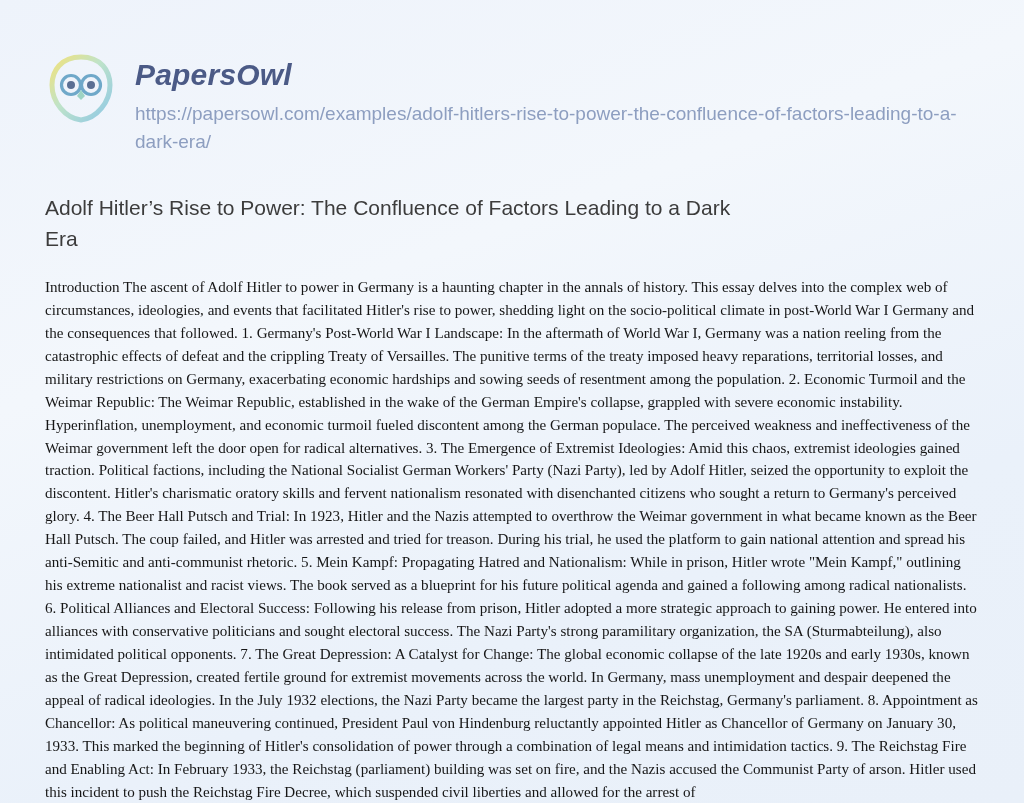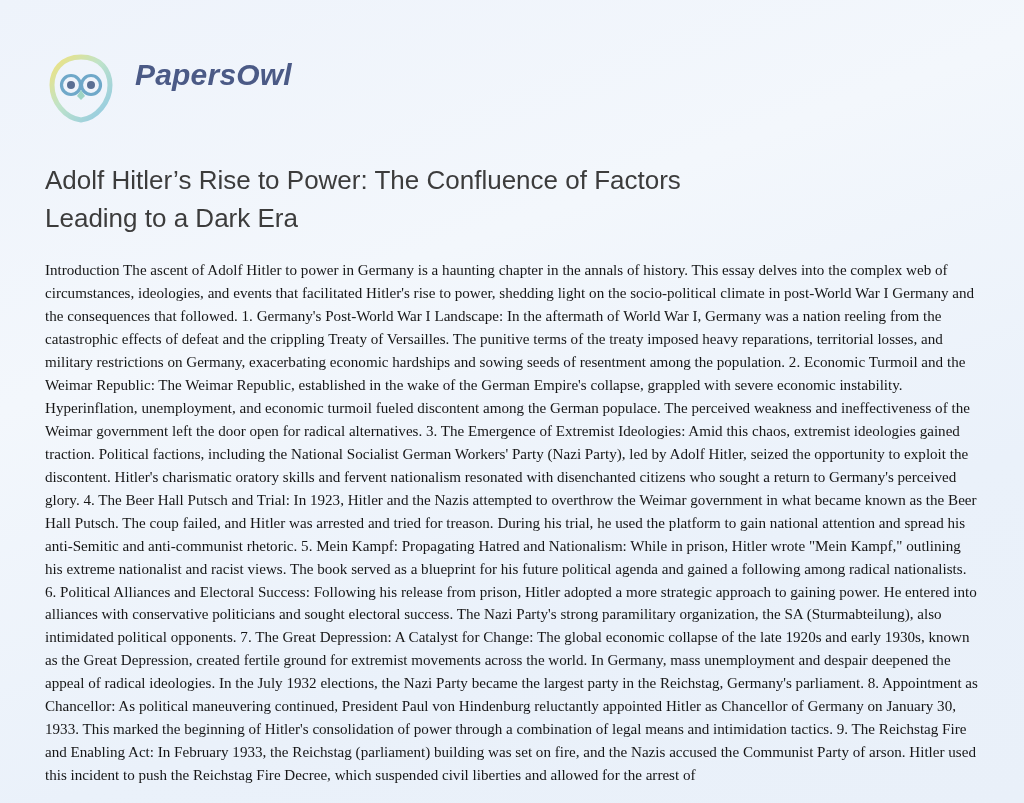--- a/index.html
+++ b/index.html
@@ -50,21 +50,21 @@
   .brand-url {
     font-size: 19px;
     color: #8d9ec0;
     line-height: 1.45;
     max-width: 830px;
     word-break: break-word;
   }
   
   .doc-title {
     margin-top: 38px;
-    font-size: 26px;
+    font-size: 21px;
     color: #3c3c3c;
     line-height: 1.45;
     font-weight: normal;
     max-width: 700px;
   }
   
   .doc-body {
     margin-top: 22px;
     font-family: "Liberation Serif", serif;
     font-size: 15.1px;
@@ -94,20 +94,21 @@
         <circle cx="26" cy="33" r="9.5" fill="none" stroke="#6fa8c9" stroke-width="3.2"></circle>
         <circle cx="46" cy="33" r="9.5" fill="none" stroke="#6fa8c9" stroke-width="3.2"></circle>
         <circle cx="26" cy="33" r="4" fill="#5a6f94"></circle>
         <circle cx="46" cy="33" r="4" fill="#5a6f94"></circle>
         <path d="M36 38 l-4 6 l4 4 l4 -4 z" fill="#9ed3c3"></path>
       </svg>
     </div>
 
     <div class="brand-block">
       <div class="brand-name">PapersOwl</div>
+      <div class="brand-url">https://papersowl.com/examples/adolf-hitlers-rise-to-power-the-confluence-of-factors-leading-to-a-dark-era/</div>
     </div>
 
   </div>
 
   <h1 class="doc-title">Adolf Hitler’s Rise to Power: The Confluence of Factors Leading to a Dark Era</h1>
 
   <div class="doc-body">Introduction The ascent of Adolf Hitler to power in Germany is a haunting chapter in the annals of history. This essay delves into the complex web of circumstances, ideologies, and events that facilitated Hitler's rise to power, shedding light on the socio-political climate in post-World War I Germany and the consequences that followed. 1. Germany's Post-World War I Landscape: In the aftermath of World War I, Germany was a nation reeling from the catastrophic effects of defeat and the crippling Treaty of Versailles. The punitive terms of the treaty imposed heavy reparations, territorial losses, and military restrictions on Germany, exacerbating economic hardships and sowing seeds of resentment among the population. 2. Economic Turmoil and the Weimar Republic: The Weimar Republic, established in the wake of the German Empire's collapse, grappled with severe economic instability. Hyperinflation, unemployment, and economic turmoil fueled discontent among the German populace. The perceived weakness and ineffectiveness of the Weimar government left the door open for radical alternatives. 3. The Emergence of Extremist Ideologies: Amid this chaos, extremist ideologies gained traction. Political factions, including the National Socialist German Workers' Party (Nazi Party), led by Adolf Hitler, seized the opportunity to exploit the discontent. Hitler's charismatic oratory skills and fervent nationalism resonated with disenchanted citizens who sought a return to Germany's perceived glory. 4. The Beer Hall Putsch and Trial: In 1923, Hitler and the Nazis attempted to overthrow the Weimar government in what became known as the Beer Hall Putsch. The coup failed, and Hitler was arrested and tried for treason. During his trial, he used the platform to gain national attention and spread his anti-Semitic and anti-communist rhetoric. 5. Mein Kampf: Propagating Hatred and Nationalism: While in prison, Hitler wrote "Mein Kampf," outlining his extreme nationalist and racist views. The book served as a blueprint for his future political agenda and gained a following among radical nationalists. 6. Political Alliances and Electoral Success: Following his release from prison, Hitler adopted a more strategic approach to gaining power. He entered into alliances with conservative politicians and sought electoral success. The Nazi Party's strong paramilitary organization, the SA (Sturmabteilung), also intimidated political opponents. 7. The Great Depression: A Catalyst for Change: The global economic collapse of the late 1920s and early 1930s, known as the Great Depression, created fertile ground for extremist movements across the world. In Germany, mass unemployment and despair deepened the appeal of radical ideologies. In the July 1932 elections, the Nazi Party became the largest party in the Reichstag, Germany's parliament. 8. Appointment as Chancellor: As political maneuvering continued, President Paul von Hindenburg reluctantly appointed Hitler as Chancellor of Germany on January 30, 1933. This marked the beginning of Hitler's consolidation of power through a combination of legal means and intimidation tactics. 9. The Reichstag Fire and Enabling Act: In February 1933, the Reichstag (parliament) building was set on fire, and the Nazis accused the Communist Party of arson. Hitler used this incident to push the Reichstag Fire Decree, which suspended civil liberties and allowed for the arrest of</div>
 
 </div>
 

